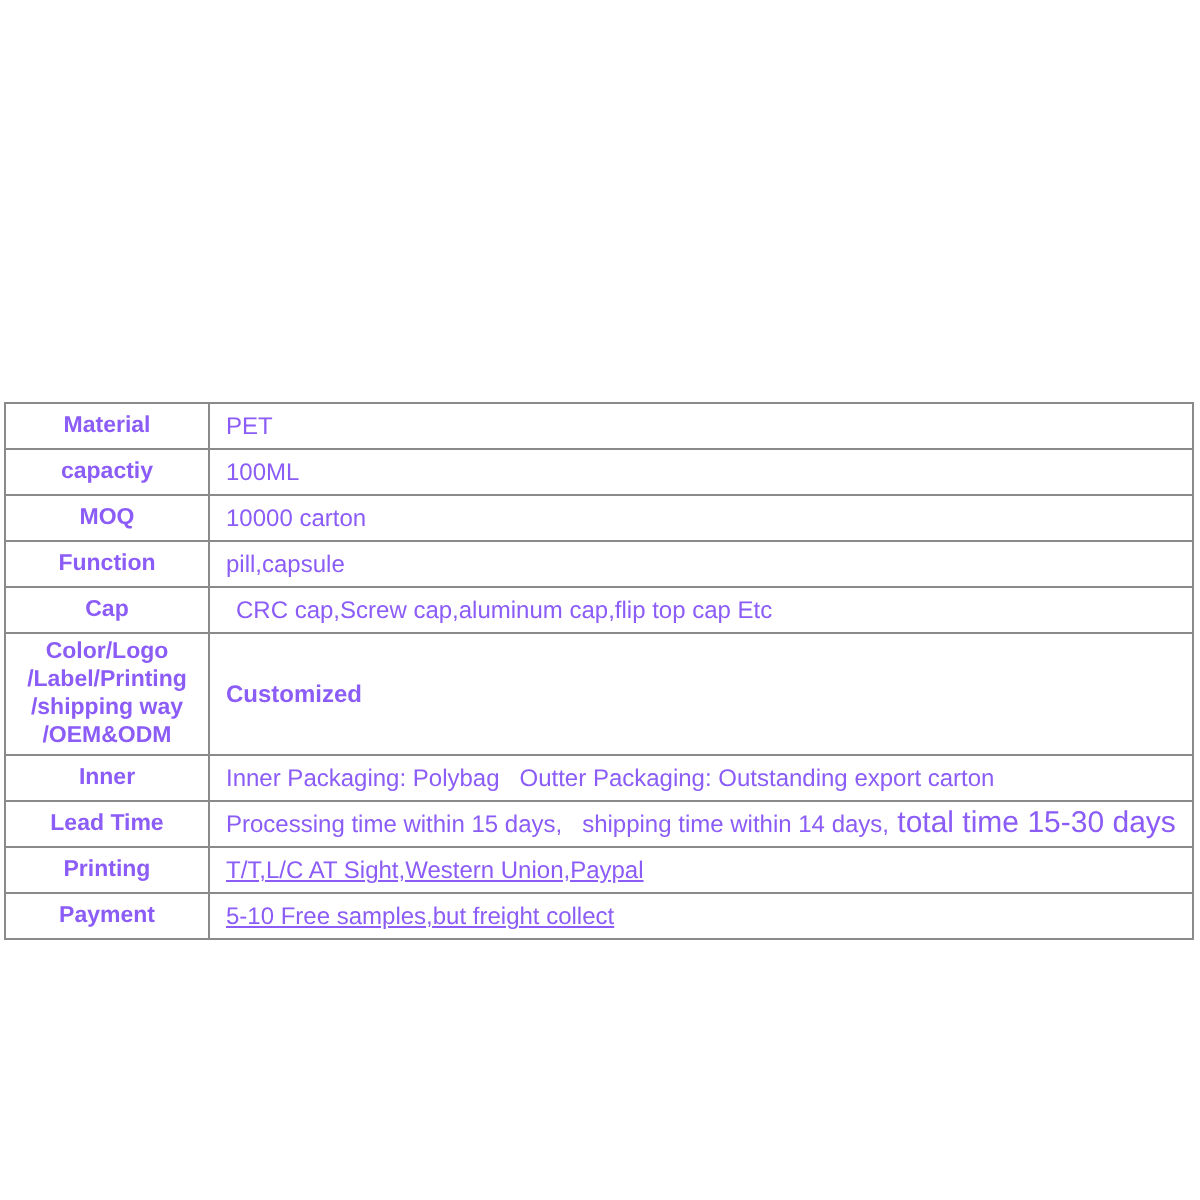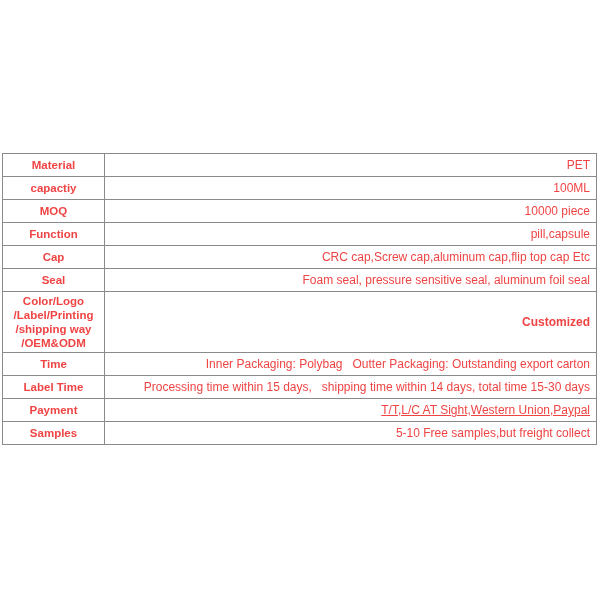--- a/index.html
+++ b/index.html
@@ -38,84 +38,80 @@
     font-size: 11.5px;
     line-height: 14px;
     text-align: center;
     white-space: pre-line;
     padding: 2px 3px;
   }
   table.spec-table td {
     font-size: 12px;
     line-height: 14px;
     padding: 2px 6px 2px 8px;
-    text-align: right;
+    text-align: left;
   }
   table.spec-table tr {
     height: 23px;
   }
   table.spec-table tr.tall-row {
     height: 59px;
   }
   .val {
     white-space: pre-wrap;
   }
   .note {
-    font-size: 12px;
+    font-size: 15px;
     white-space: pre-wrap;
   }
 </style>
 </head>
 <body style="background: rgb(255, 255, 255);">
 
 <div class="spec-table-container">
-  <table class="spec-table" style="color: #ef4444; border-color: rgb(77, 77, 77);">
+  <table class="spec-table" style="color: #8b5cf6; border-color: rgb(77, 77, 77); margin-top: 48px;">
     <tbody>
         <tr>
           <th style="border-color: rgb(138, 138, 138);">Material</th>
           <td style="border-color: rgb(138, 138, 138);"><span class="val">PET</span></td>
         </tr>
         <tr>
           <th style="border-color: rgb(138, 138, 138);">capactiy</th>
           <td style="border-color: rgb(138, 138, 138);"><span class="val">100ML</span></td>
         </tr>
         <tr>
           <th style="border-color: rgb(138, 138, 138);">MOQ</th>
-          <td style="border-color: rgb(138, 138, 138);"><span class="val">10000 piece</span></td>
+          <td style="border-color: rgb(138, 138, 138);"><span class="val">10000 carton</span></td>
         </tr>
         <tr>
           <th style="border-color: rgb(138, 138, 138);">Function</th>
           <td style="border-color: rgb(138, 138, 138);"><span class="val">pill,capsule</span></td>
         </tr>
         <tr>
           <th style="border-color: rgb(138, 138, 138);">Cap</th>
           <td style="border-color: rgb(138, 138, 138); padding-left: 13px;"><span class="val">CRC cap,Screw cap,aluminum cap,flip top cap Etc</span></td>
         </tr>
-        <tr>
-          <th style="border-color: rgb(138, 138, 138);">Seal</th>
-          <td style="border-color: rgb(138, 138, 138);"><span class="val">Foam seal, pressure sensitive seal, aluminum foil seal</span></td>
-        </tr>
         <tr class="tall-row">
           <th style="border-color: rgb(138, 138, 138);">Color/Logo
 /Label/Printing
 /shipping way
 /OEM&amp;ODM</th>
           <td style="border-color: rgb(138, 138, 138); font-weight: bold;"><span class="val">Customized</span></td>
         </tr>
         <tr>
-          <th style="border-color: rgb(138, 138, 138);">Time</th>
+          <th style="border-color: rgb(138, 138, 138);">Inner</th>
           <td style="border-color: rgb(138, 138, 138);"><span class="val">Inner Packaging: Polybag   Outter Packaging: Outstanding export carton</span></td>
         </tr>
         <tr>
-          <th style="border-color: rgb(138, 138, 138);">Label Time</th>
+          <th style="border-color: rgb(138, 138, 138);">Lead Time</th>
           <td style="border-color: rgb(138, 138, 138);"><span class="val">Processing time within 15 days,   shipping time within 14 days,</span><span class="note"> total time 15-30 days</span></td>
         </tr>
         <tr>
-          <th style="border-color: rgb(138, 138, 138);">Payment</th>
+          <th style="border-color: rgb(138, 138, 138);">Printing</th>
           <td style="border-color: rgb(138, 138, 138); text-decoration: underline;"><span class="val">T/T,L/C AT Sight,Western Union,Paypal</span></td>
         </tr>
         <tr>
-          <th style="border-color: rgb(138, 138, 138);">Samples</th>
-          <td style="border-color: rgb(138, 138, 138);"><span class="val">5-10 Free samples,but freight collect</span></td>
+          <th style="border-color: rgb(138, 138, 138);">Payment</th>
+          <td style="border-color: rgb(138, 138, 138); text-decoration: underline;"><span class="val">5-10 Free samples,but freight collect</span></td>
         </tr>
       </tbody>
   </table>
 </div>
 
 </body></html>

